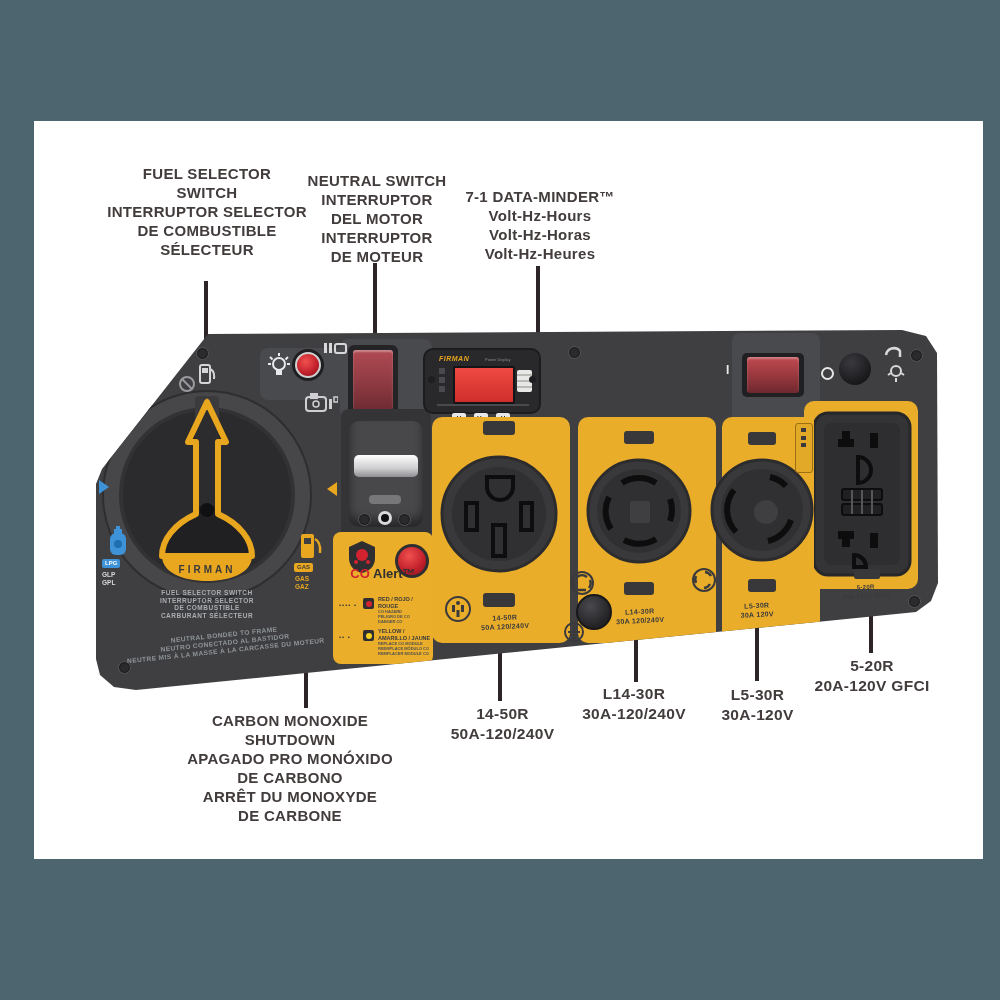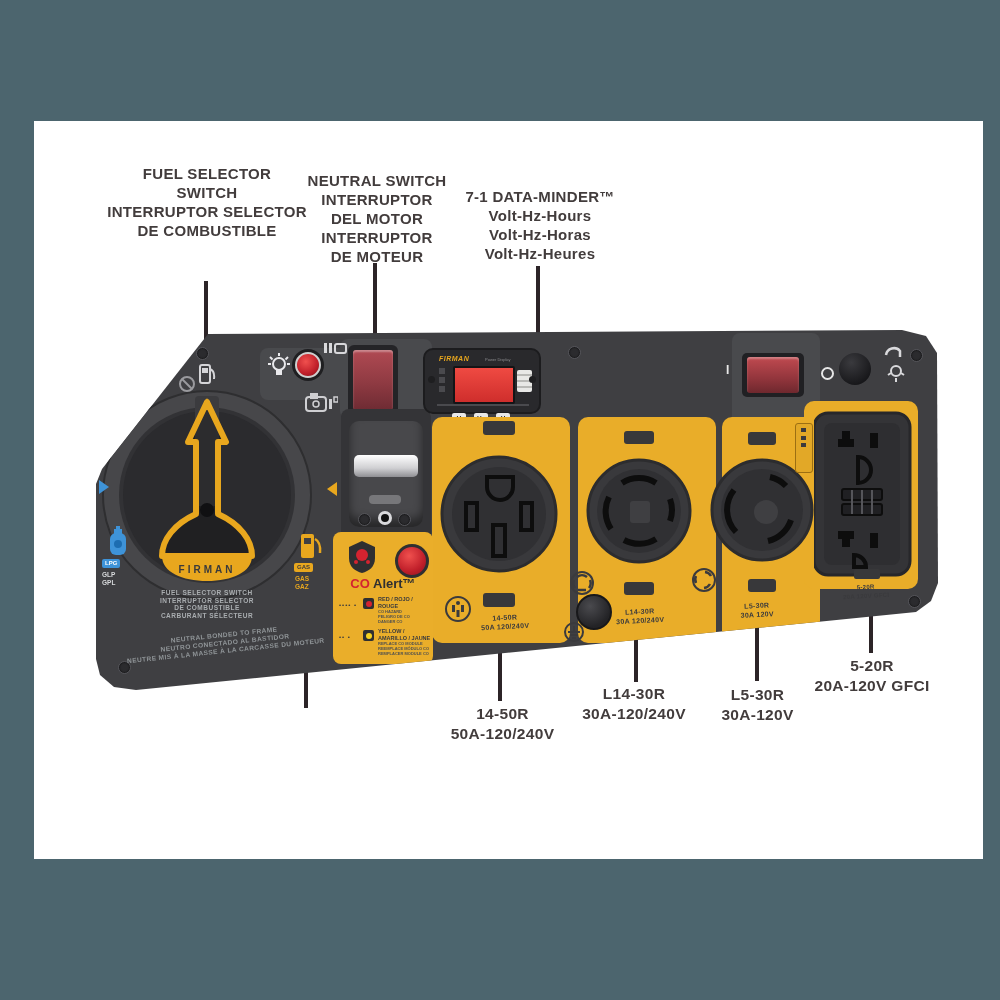--- a/index.html
+++ b/index.html
@@ -45,33 +45,42 @@
 <body>
 <div id="stage">
 
 <div id="card" class="abs"></div>
 
 <div class="callout" style="left:87px;top:164px;width:240px;">
       <div>FUEL SELECTOR</div>
       <div>SWITCH</div>
       <div>INTERRUPTOR SELECTOR</div>
       <div>DE COMBUSTIBLE</div>
+      <div>SÉLECTEUR</div>
     </div>
 <div class="callout" style="left:287px;top:171px;width:180px;">
       <div>NEUTRAL SWITCH</div>
       <div>INTERRUPTOR</div>
       <div>DEL MOTOR</div>
       <div>INTERRUPTOR</div>
       <div>DE MOTEUR</div>
     </div>
 <div class="callout" style="left:440px;top:187px;width:200px;">
       <div>7-1 DATA-MINDER™</div>
       <div>Volt-Hz-Hours</div>
       <div>Volt-Hz-Horas</div>
       <div>Volt-Hz-Heures</div>
+    </div>
+<div class="callout" style="left:170px;top:711px;width:240px;">
+      <div>CARBON MONOXIDE</div>
+      <div>SHUTDOWN</div>
+      <div>APAGADO PRO MONÓXIDO</div>
+      <div>DE CARBONO</div>
+      <div>ARRÊT DU MONOXYDE</div>
+      <div>DE CARBONE</div>
     </div>
 <div class="callout sm" style="left:420px;top:704px;width:165px;">
       <div>14-50R</div>
       <div>50A-120/240V</div>
     </div>
 <div class="callout sm" style="left:550px;top:684px;width:168px;">
       <div>L14-30R</div>
       <div>30A-120/240V</div>
     </div>
 <div class="callout sm" style="left:675px;top:685px;width:165px;">
@@ -396,21 +405,21 @@
   <div class="abs" style="left:241px;top:203px;width:100px;height:132px;background:#eaae2a;border-radius:8px;">
     <div class="abs" style="left:14px;top:8px;">
       <svg width="30" height="34">
             <path d="M15,1 L28,7 L28,18 C28,27 22,31 15,33 C8,31 2,27 2,18 L2,7 Z" fill="#2f2f31"></path>
             <circle cx="15" cy="15" r="6" fill="#d42330"></circle>
             <circle cx="9" cy="22" r="2" fill="#d42330"></circle>
             <circle cx="21" cy="22" r="2" fill="#d42330"></circle>
           </svg>
     </div>
     <div class="abs" style="left:62px;top:12px;width:28px;height:28px;border-radius:50%;background:radial-gradient(circle at 40% 32%,#f0504e,#c01f2a 60%,#8a1220);border:3px solid #2f2f31;"></div>
-    <div class="abs" style="left:0;top:44px;width:100%;text-align:center;font-size:13px;font-weight:bold;">
+    <div class="abs" style="left:0;top:34px;width:100%;text-align:center;font-size:13px;font-weight:bold;">
       <span style="color:#d42330;">CO</span> <span style="color:#2f2f31;">Alert™</span>
     </div>
     <div class="abs dotscol" style="left:6px;top:70px;">•••• •</div>
     <div class="abs" style="left:30px;top:66px;width:11px;height:11px;background:#2f2f31;border-radius:2px;">
           <div style="margin:2.5px;width:6px;height:6px;border-radius:50%;background:#d42330;"></div>
         </div>
     <div class="abs" style="left:45px;top:64px;width:54px;">
       <div class="co-row-label">RED / ROJO / ROUGE</div>
       <div class="co-sub">
             <div>CO HAZARD</div>

